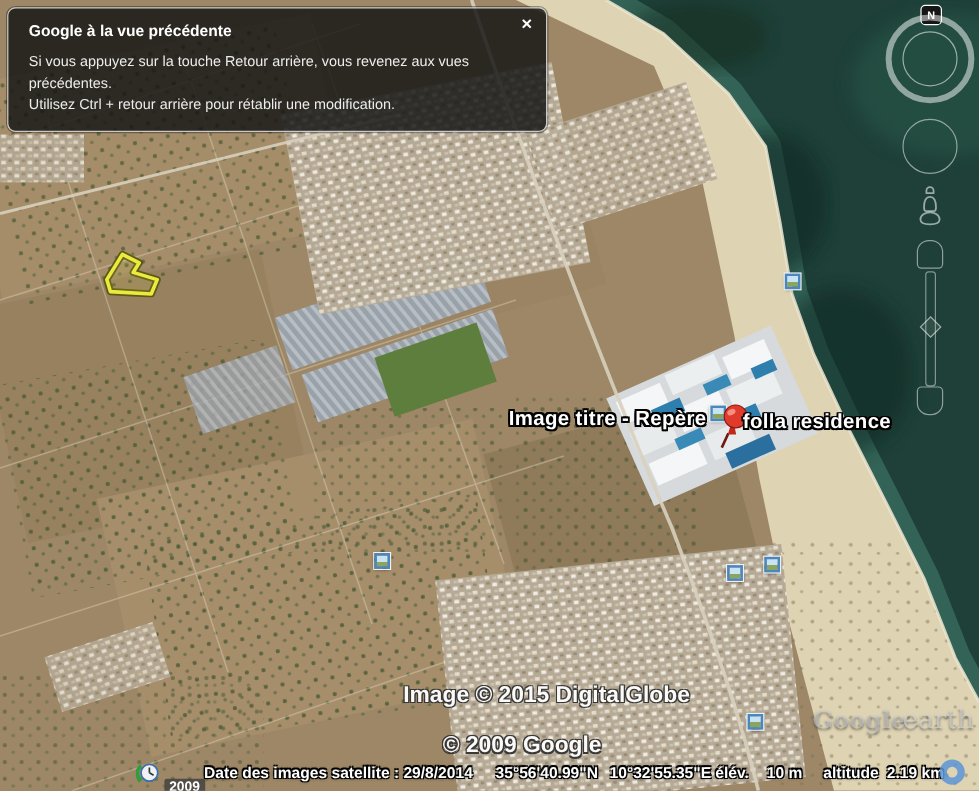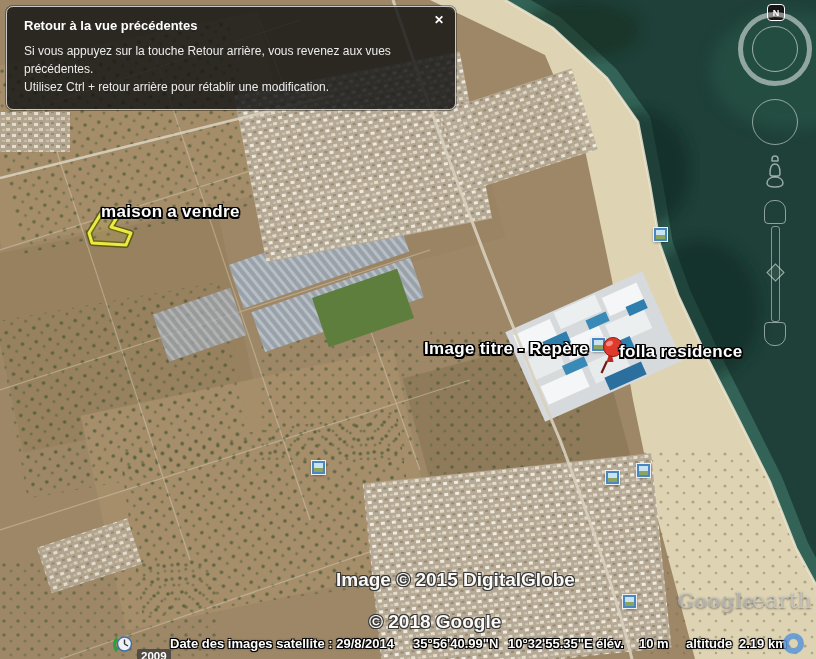--- a/index.html
+++ b/index.html
@@ -224,21 +224,20 @@
       <ellipse cx="580" cy="30" rx="60" ry="28" fill="#12291f" opacity="0.5" filter="url(#soft)"></ellipse>
       <ellipse cx="790" cy="70" rx="80" ry="60" fill="#2c5a4e" opacity="0.5" filter="url(#soft)"></ellipse>
     </g>
     <path d="M505,0 L553,28 L607,78 L638,122 L650,185 L660,245 L678,295 L706,355 L740,422 L770,482 L796,548 L816,585" fill="none" stroke="#efe8d2" stroke-width="2.5" opacity="0.85"></path>
   </svg>
 
   <svg class="abs" style="left:83px;top:202px" width="58" height="46" viewBox="0 0 58 46">
     <polygon points="6,31 19,10 33,17 28,25 48,31 43,43 9,41" fill="none" stroke="#55550f" stroke-width="6" stroke-linejoin="round" opacity="0.9"></polygon>
     <polygon points="6,31 19,10 33,17 28,25 48,31 43,43 9,41" fill="rgba(236,234,62,0.10)" stroke="#ecea3e" stroke-width="3" stroke-linejoin="round"></polygon>
   </svg>
-  <div class="maplabel" style="left:101px;top:202px">maison a vendre</div>
 
   <div class="maplabel" style="left:424px;top:339px">Image titre - Repère</div>
 
   <div class="photo-marker" style="left:592px;top:338px"></div>
 
   <svg class="abs" style="left:596px;top:336px" width="30" height="40" viewBox="0 0 30 40">
     <line x1="11" y1="25" x2="5.5" y2="37" stroke="#6e1a12" stroke-width="2.2"></line>
     <path d="M13,18 L10.5,26 L17.5,26 L16,19 z" fill="#c1281c"></path>
     <circle cx="17" cy="11" r="9.5" fill="#e03a2c" stroke="#8a1a10" stroke-width="1"></circle>
     <ellipse cx="13.5" cy="7.5" rx="3.6" ry="2.4" fill="#f58d80" transform="rotate(-25 13.5 7.5)"></ellipse>
@@ -246,21 +245,21 @@
 
   <div class="maplabel" style="left:619px;top:342px">folla residence</div>
 
   <div class="photo-marker" style="left:654px;top:228px"></div>
   <div class="photo-marker" style="left:312px;top:461px"></div>
   <div class="photo-marker" style="left:606px;top:471px"></div>
   <div class="photo-marker" style="left:637px;top:464px"></div>
   <div class="photo-marker" style="left:623px;top:595px"></div>
 
   <div class="copyright" style="left:336px;top:569px">Image © 2015 DigitalGlobe</div>
-  <div class="copyright" style="left:369px;top:611px">© 2018 Google</div>
+  <div class="copyright" style="left:369px;top:611px">© 2009 Google</div>
 
   <div id="watermark">
     <span class="wm-google">Google</span><span class="wm-earth">earth</span>
   </div>
 
   <svg class="abs" style="left:113px;top:634px" width="20" height="20" viewBox="0 0 20 20">
     <path d="M3.5,16 A8.5,8.5 0 0 1 4.5,4" stroke="#2f9e3f" stroke-width="3" fill="none"></path>
     <polygon points="1,13 6.5,14.5 2.5,18.5" fill="#2f9e3f"></polygon>
     <circle cx="11.5" cy="10" r="7" fill="#eef2f6" stroke="#3f6fa8" stroke-width="1.5"></circle>
     <line x1="11.5" y1="10" x2="11.5" y2="5.5" stroke="#333" stroke-width="1.4"></line>
@@ -289,19 +288,19 @@
   </svg>
 
   <div id="zoom-slider">
     <div id="zoom-in-btn"></div>
     <div id="zoom-track"></div>
     <div id="zoom-knob"></div>
     <div id="zoom-out-btn"></div>
   </div>
 
   <div id="back-tooltip">
-    <div class="tt-title">Retour à la vue précédentes</div>
+    <div class="tt-title">Google à la vue précédente</div>
     <div class="tt-line">Si vous appuyez sur la touche Retour arrière, vous revenez aux vues précédentes.</div>
     <div class="tt-line">Utilisez Ctrl + retour arrière pour rétablir une modification.</div>
     <div class="tt-close">✕</div>
   </div>
 
 </div>
 
 </body></html>

